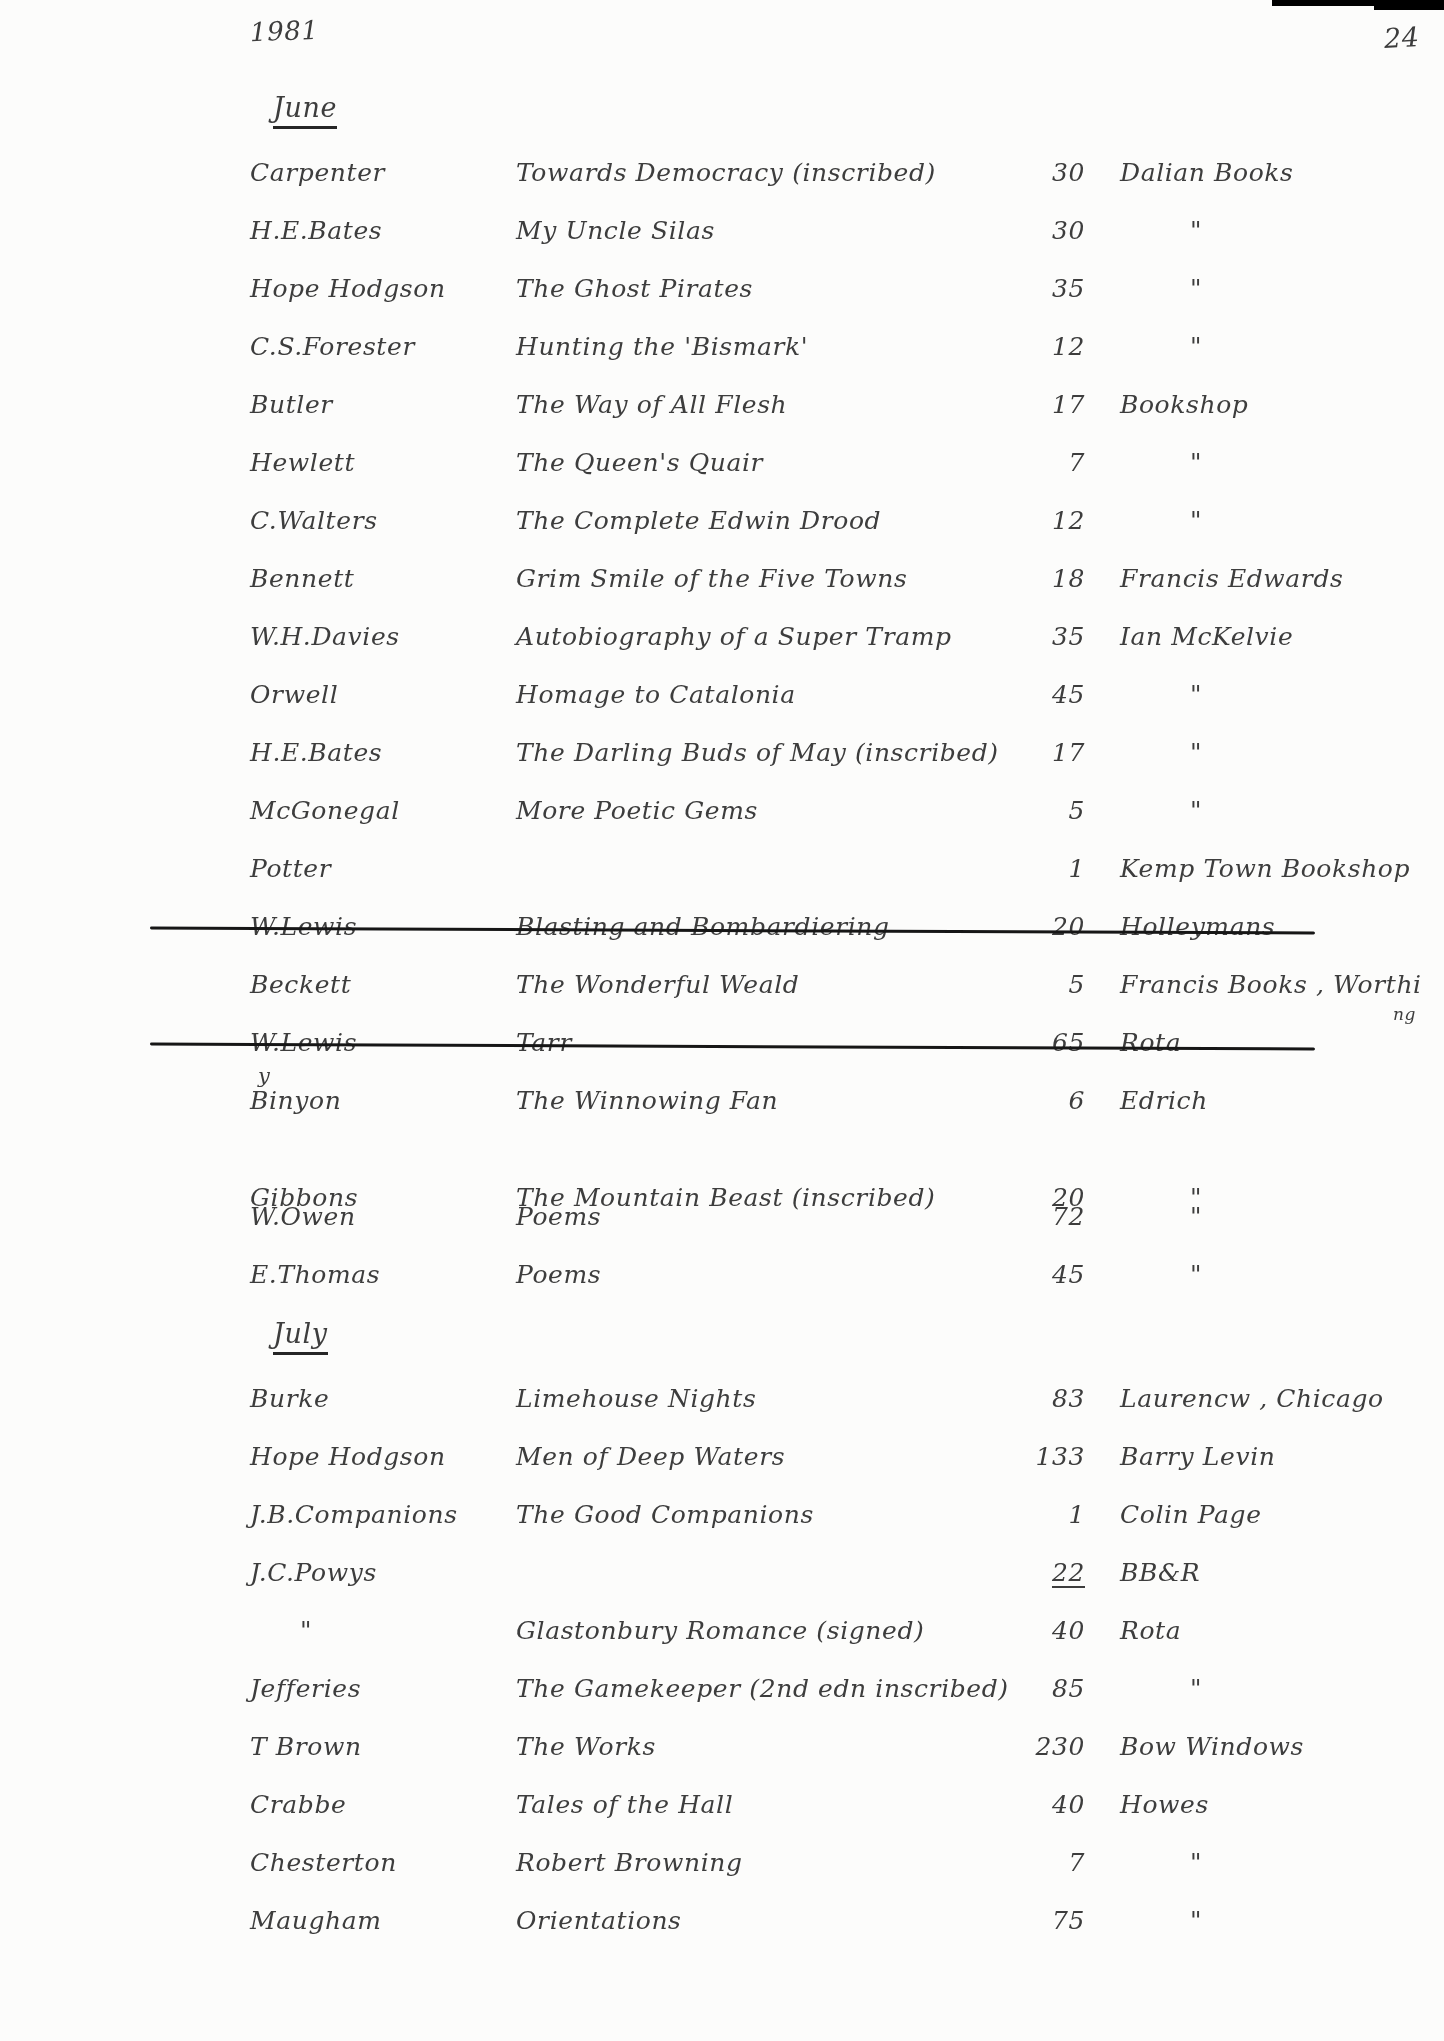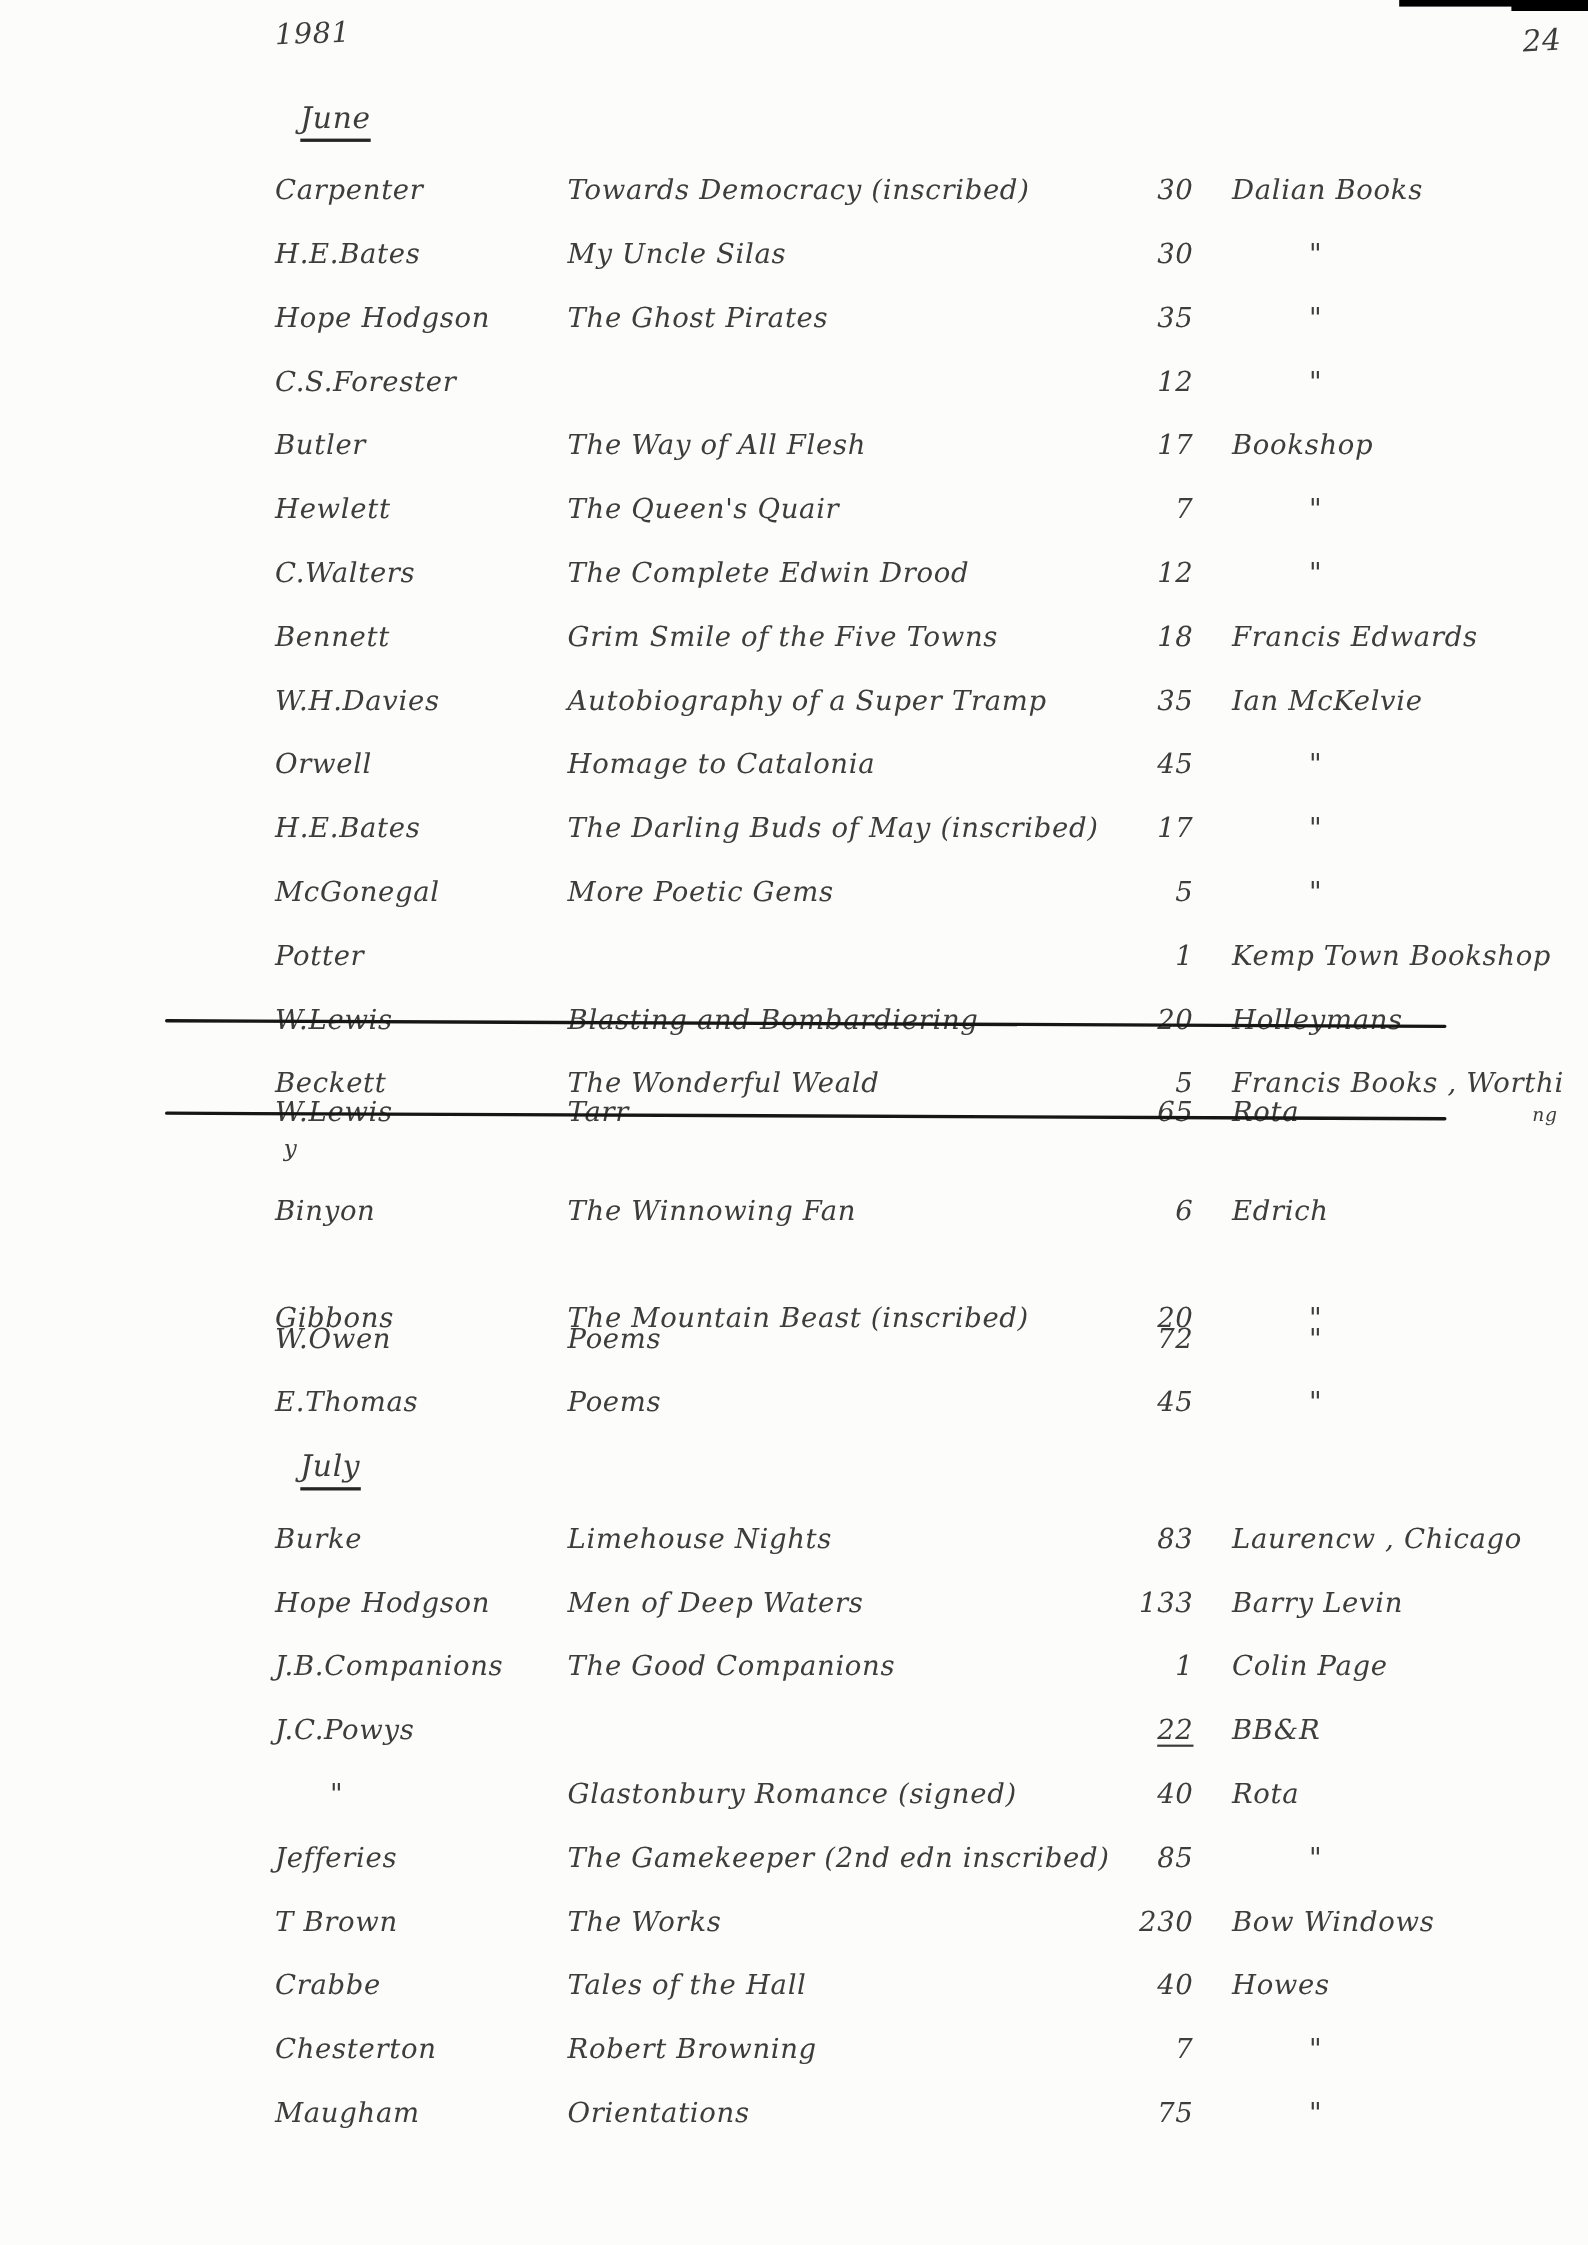--- a/index.html
+++ b/index.html
@@ -112,20 +112,21 @@
   </div>
       <div class="row hand" style="top: 274px;">
     <span class="col author">Hope Hodgson</span>
     <span class="col title">The Ghost Pirates</span>
     <span class="col price">35</span>
     <span class="col seller ditto-seller">"</span>
 
   </div>
       <div class="row hand" style="top: 332px;">
     <span class="col author">C.S.Forester</span>
+    <span class="col title">Hunting the 'Bismark'</span>
     <span class="col price">12</span>
     <span class="col seller ditto-seller">"</span>
 
   </div>
       <div class="row hand" style="top: 390px;">
     <span class="col author">Butler</span>
     <span class="col title">The Way of All Flesh</span>
     <span class="col price">17</span>
     <span class="col seller">Bookshop</span>
 
@@ -195,21 +196,21 @@
 
   </div>
       <div class="row hand" style="top: 970px;">
     <span class="col author">Beckett</span>
     <span class="col title">The Wonderful Weald</span>
     <span class="col price">5</span>
     <span class="col seller">Francis Books , Worthi</span>
     <span class="seller-wrap">ng</span>
 
   </div>
-      <div class="row hand" style="top: 996px;">
+      <div class="row hand" style="top: 1028px;">
     <span class="col author">W.Lewis</span>
     <span class="col title">Tarr</span>
     <span class="col price">65</span>
     <span class="col seller">Rota</span>
 
     <div class="strike"></div>
     <span class="stray">y</span>
   </div>
       <div class="row hand" style="top: 1086px;">
     <span class="col author">Binyon</span>

